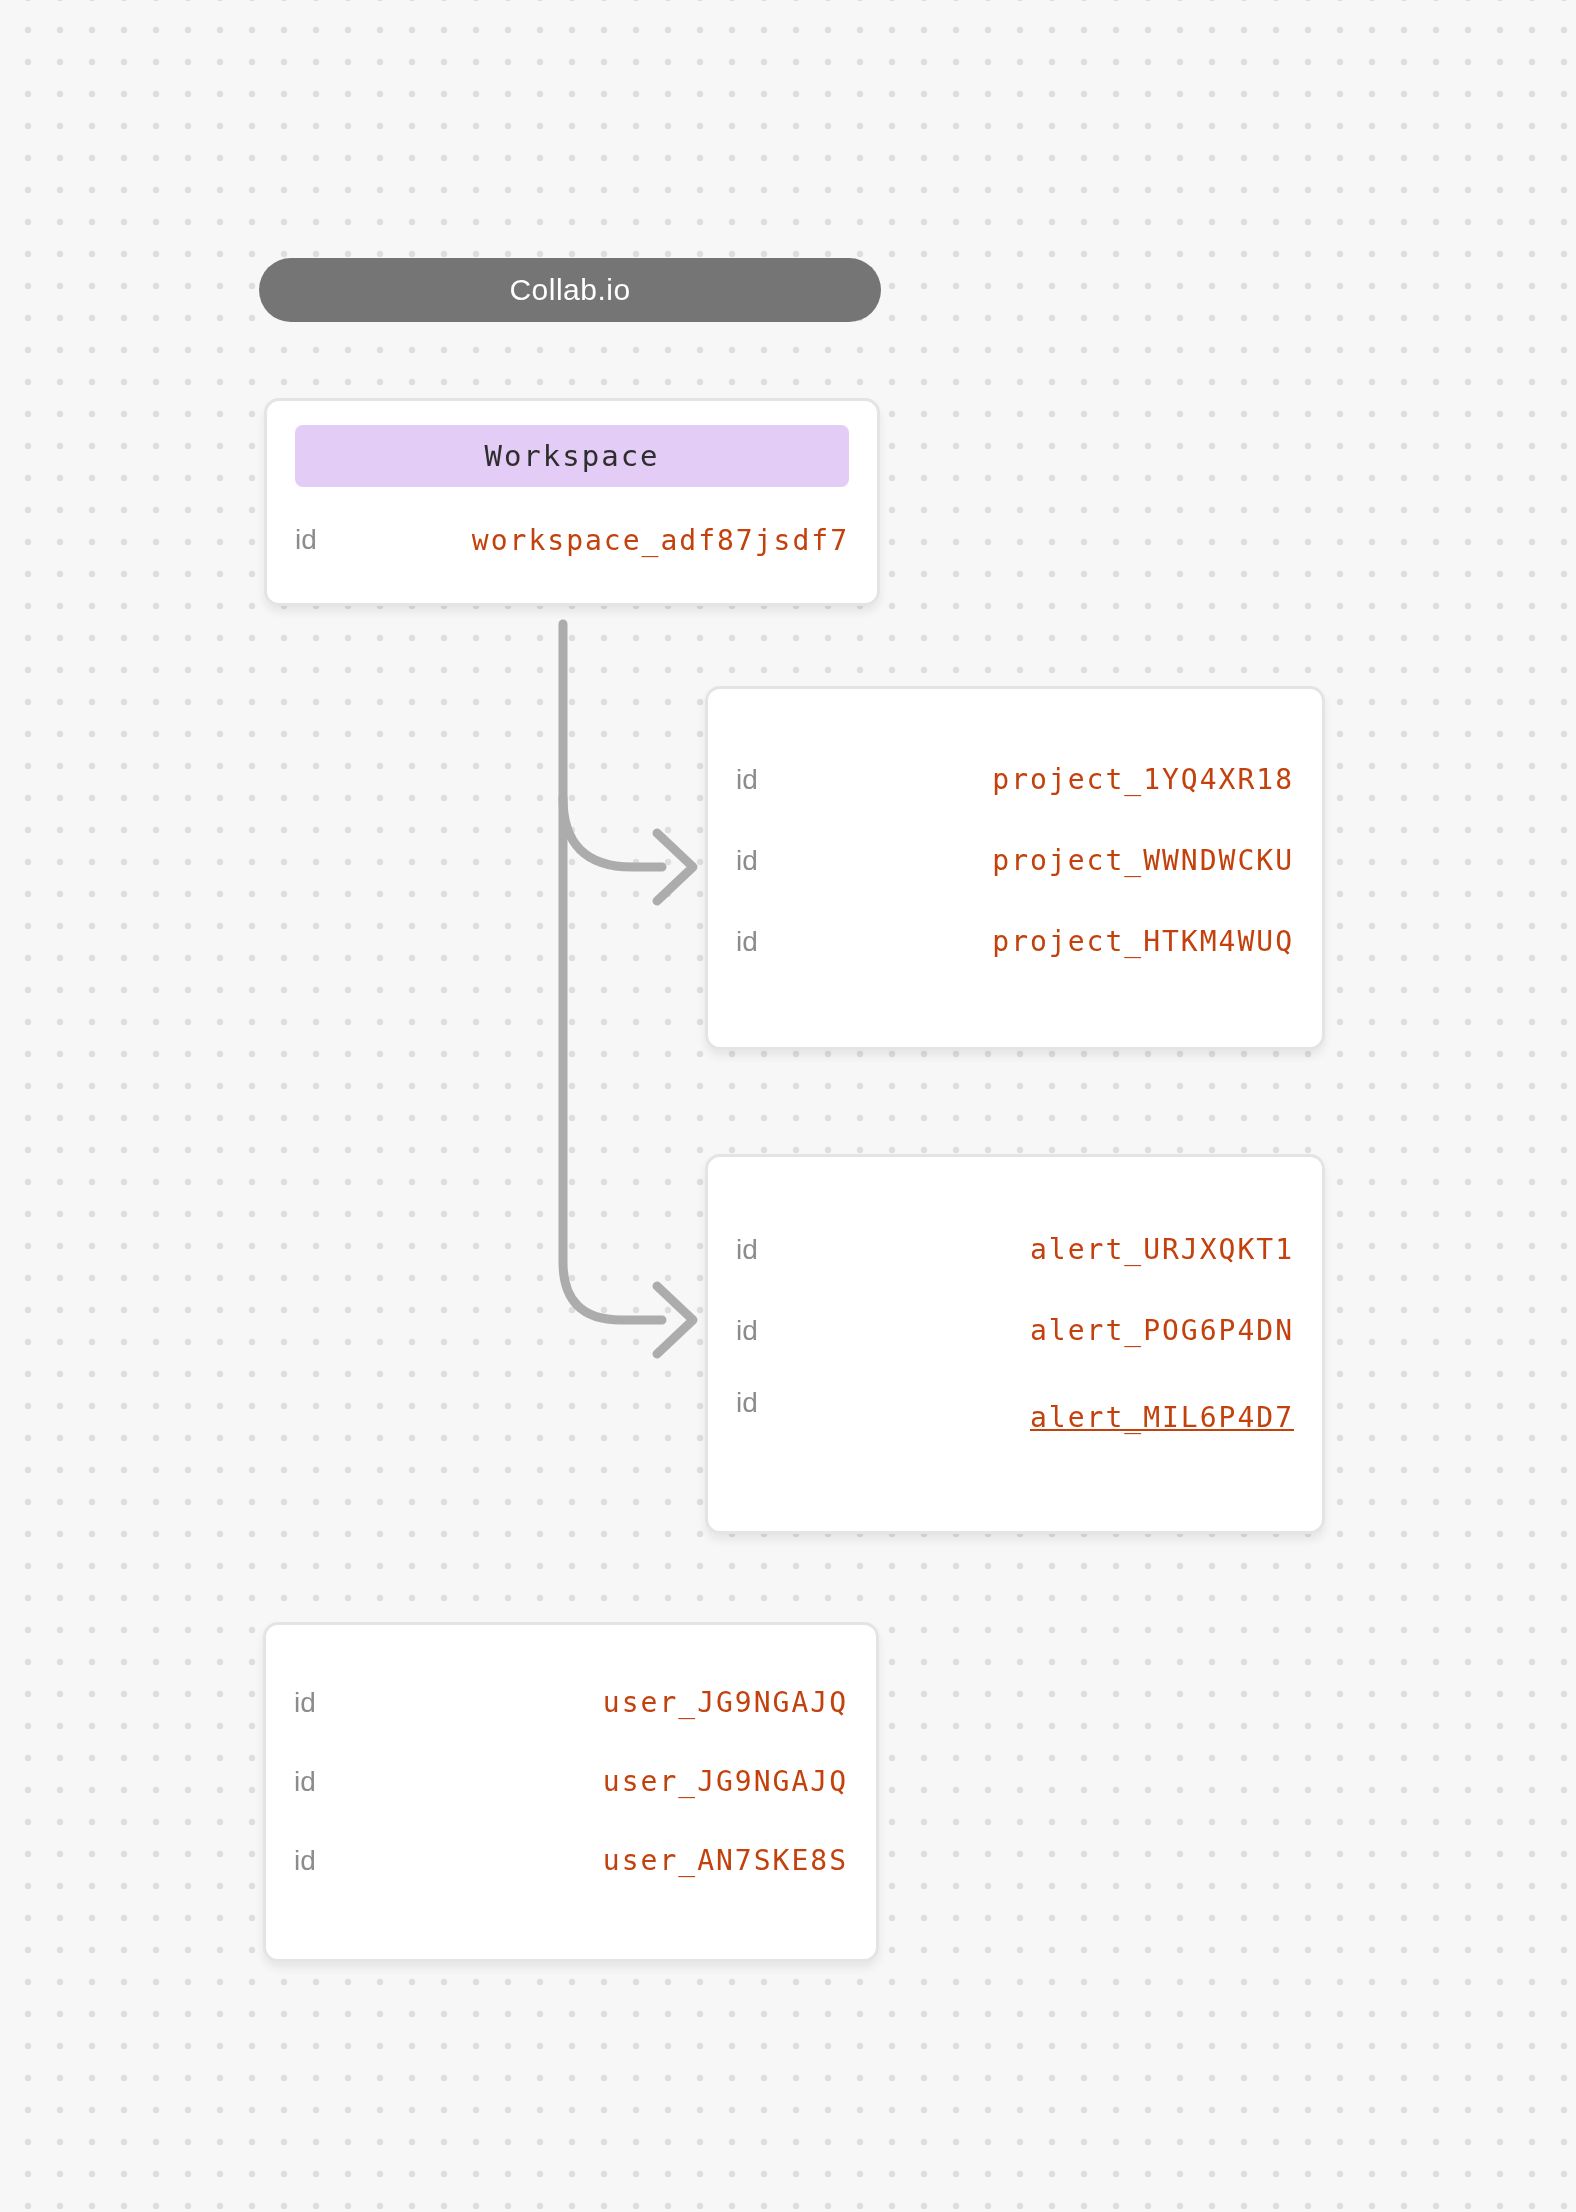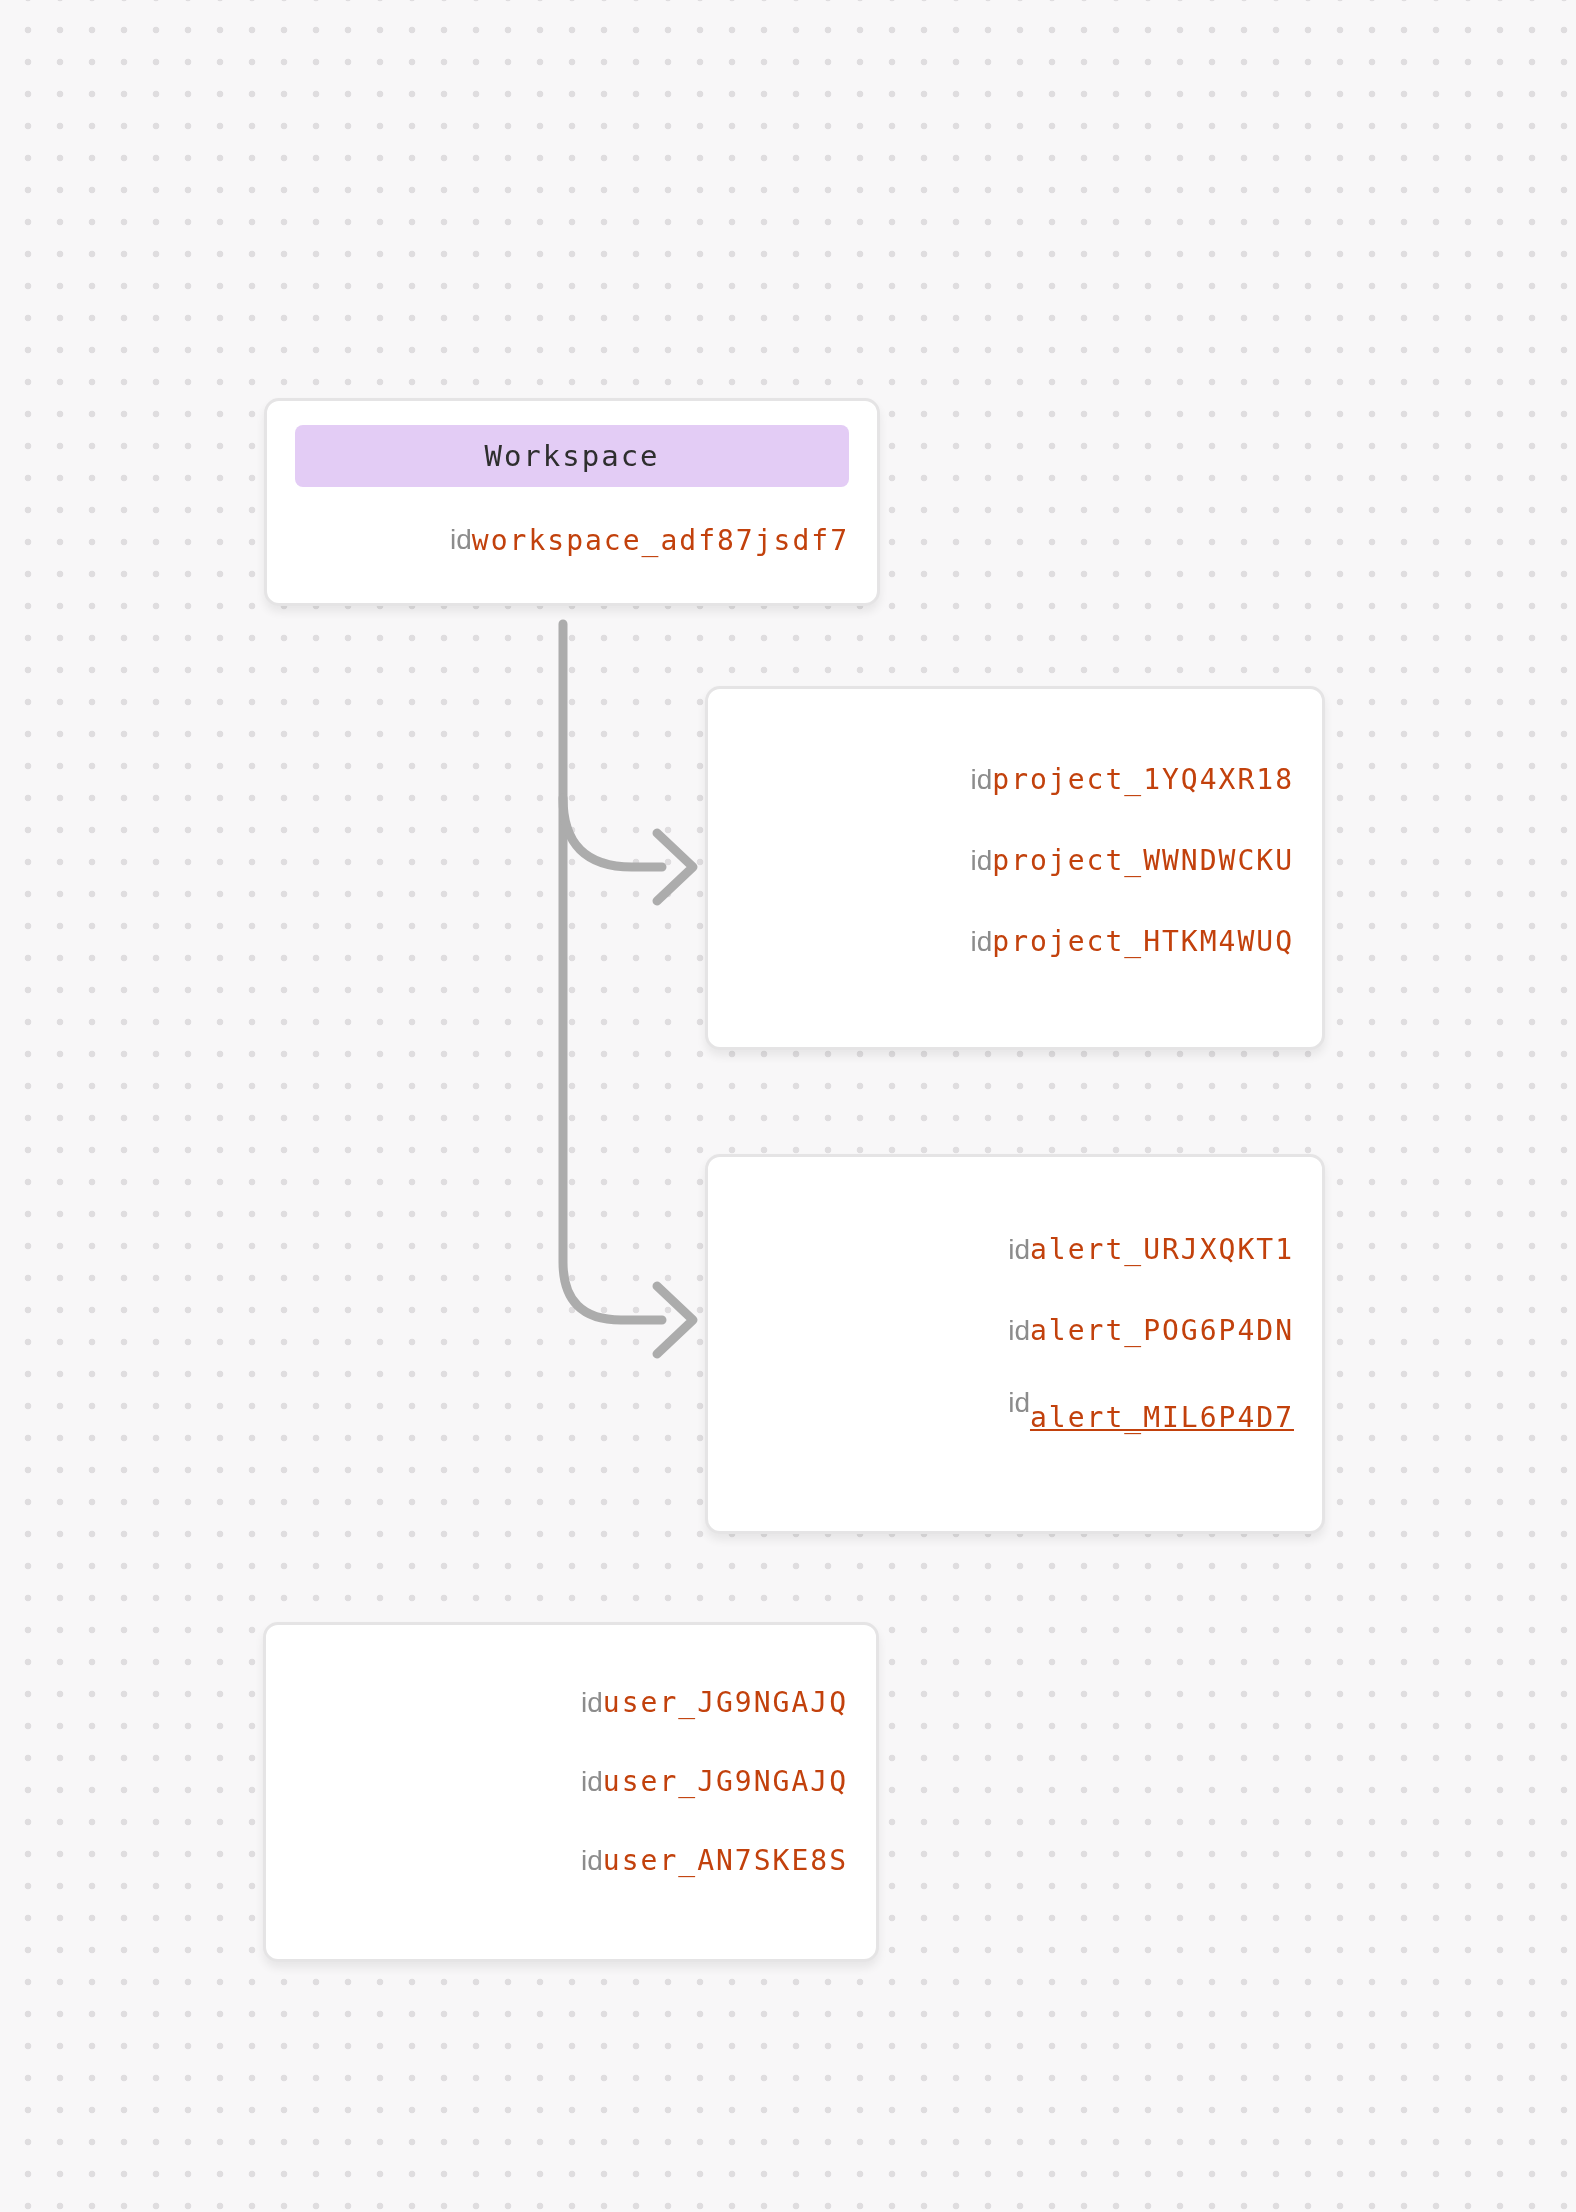--- a/index.html
+++ b/index.html
@@ -39,21 +39,21 @@
   }
   .card-header{
     height:62px;border-radius:8px;
     display:flex;align-items:center;justify-content:center;
     font-size:29px;letter-spacing:2px;color:#2e2e2e;font-weight:500;
   }
   .hdr-purple{background:#e3ccf5;}
   .hdr-blue{background:#b7dcf8;}
   .hdr-green{background:#a8ecba;}
 
-  .rows{display:flex;flex-direction:column;align-items:flex-end;}
+  .rows{display:flex;flex-direction:column;}
   .row{display:flex;align-items:center;justify-content:space-between;}
   .row-label{font-size:28px;color:#8c8c8c;}
   .row-value{font-size:28px;letter-spacing:2px;color:#c2410c;font-weight:500;}
 
   #card-workspace{left:264px;top:398px;width:616px;height:208px;}
   #card-workspace .row{height:106px;}
 
   #card-projects{left:705px;top:686px;width:620px;height:364px;}
   #card-projects .rows{padding-top:26px;}
   #card-projects .row{height:81px;}
@@ -76,20 +76,23 @@
 
   <svg id="connectors" width="1576" height="2212" viewBox="0 0 1576 2212">
 
     <path d="M 563 624 L 563 1262 Q 563 1320 621 1320 L 662 1320"></path>
     <path d="M 657 1286 L 693 1320 L 657 1354"></path>
 
     <path d="M 563 798 Q 563 867 632 867 L 662 867"></path>
     <path d="M 657 833 L 693 867 L 657 901"></path>
   </svg>
 
+  <div class="pill">
+    <span>Collab.io</span>
+  </div>
 
   <div class="card" id="card-workspace">
     <div class="card-header hdr-purple mono">Workspace</div>
     <div class="rows">
       <div class="row">
         <span class="row-label">id</span>
         <span class="row-value mono">workspace_adf87jsdf7</span>
       </div>
     </div>
   </div>

